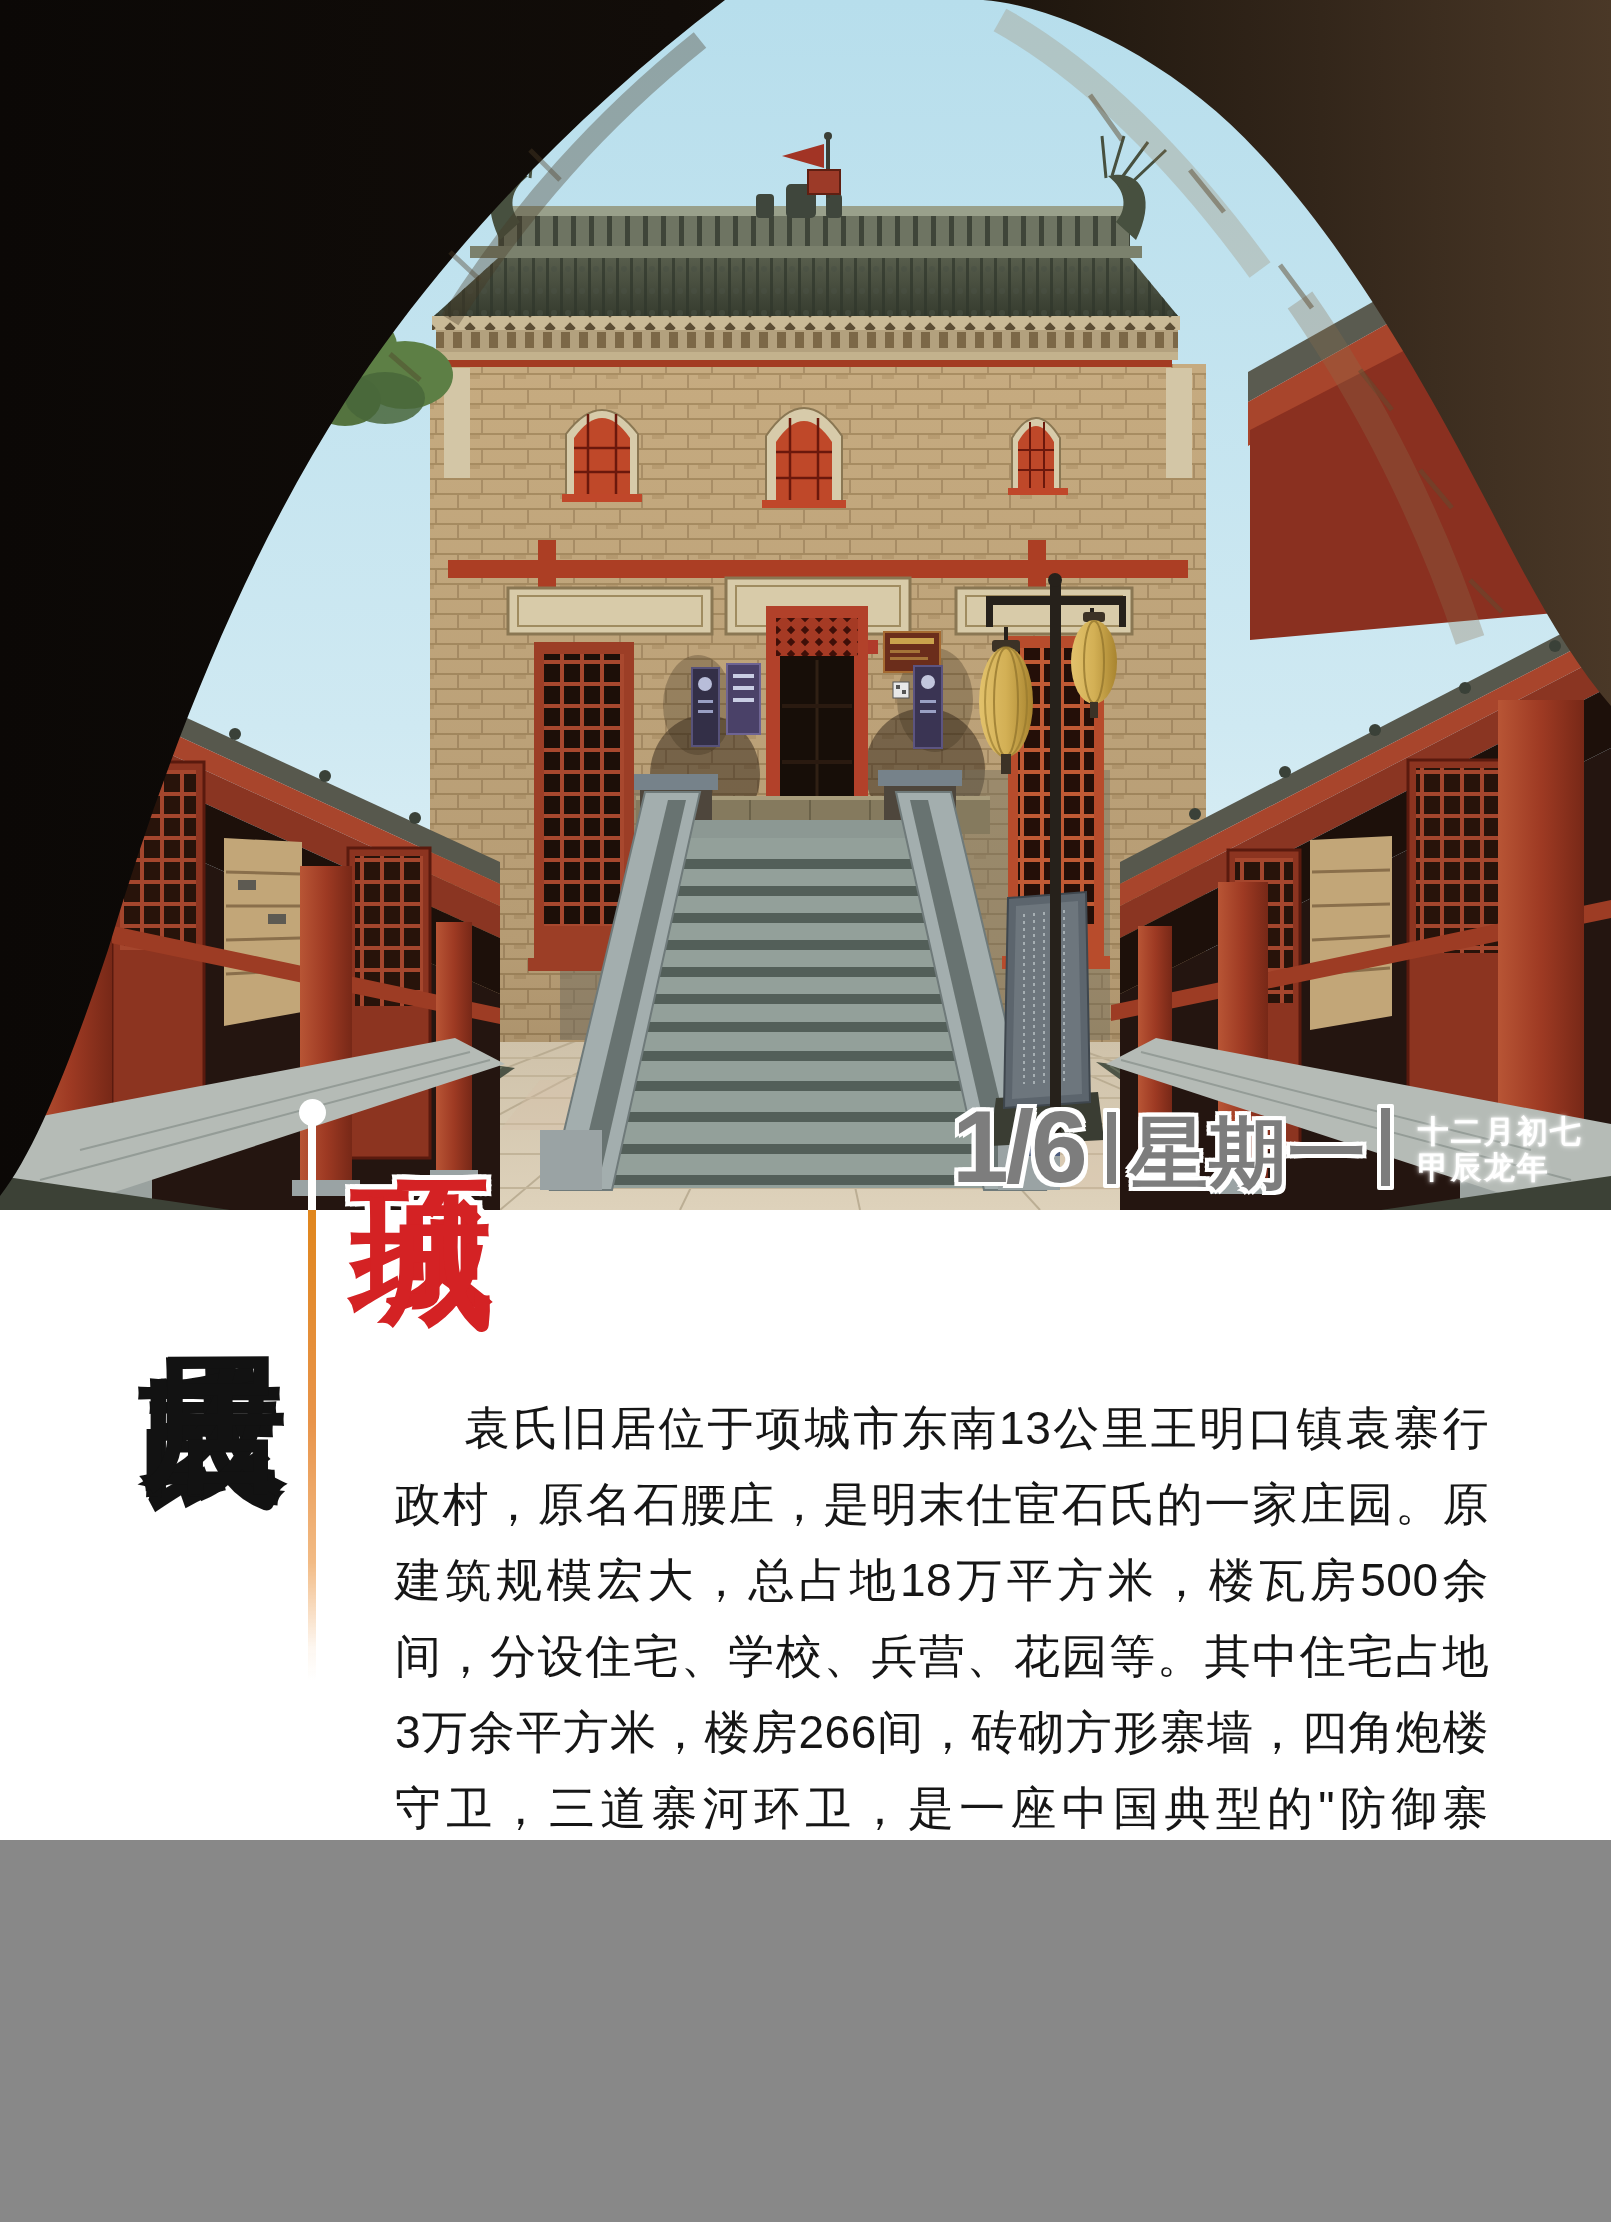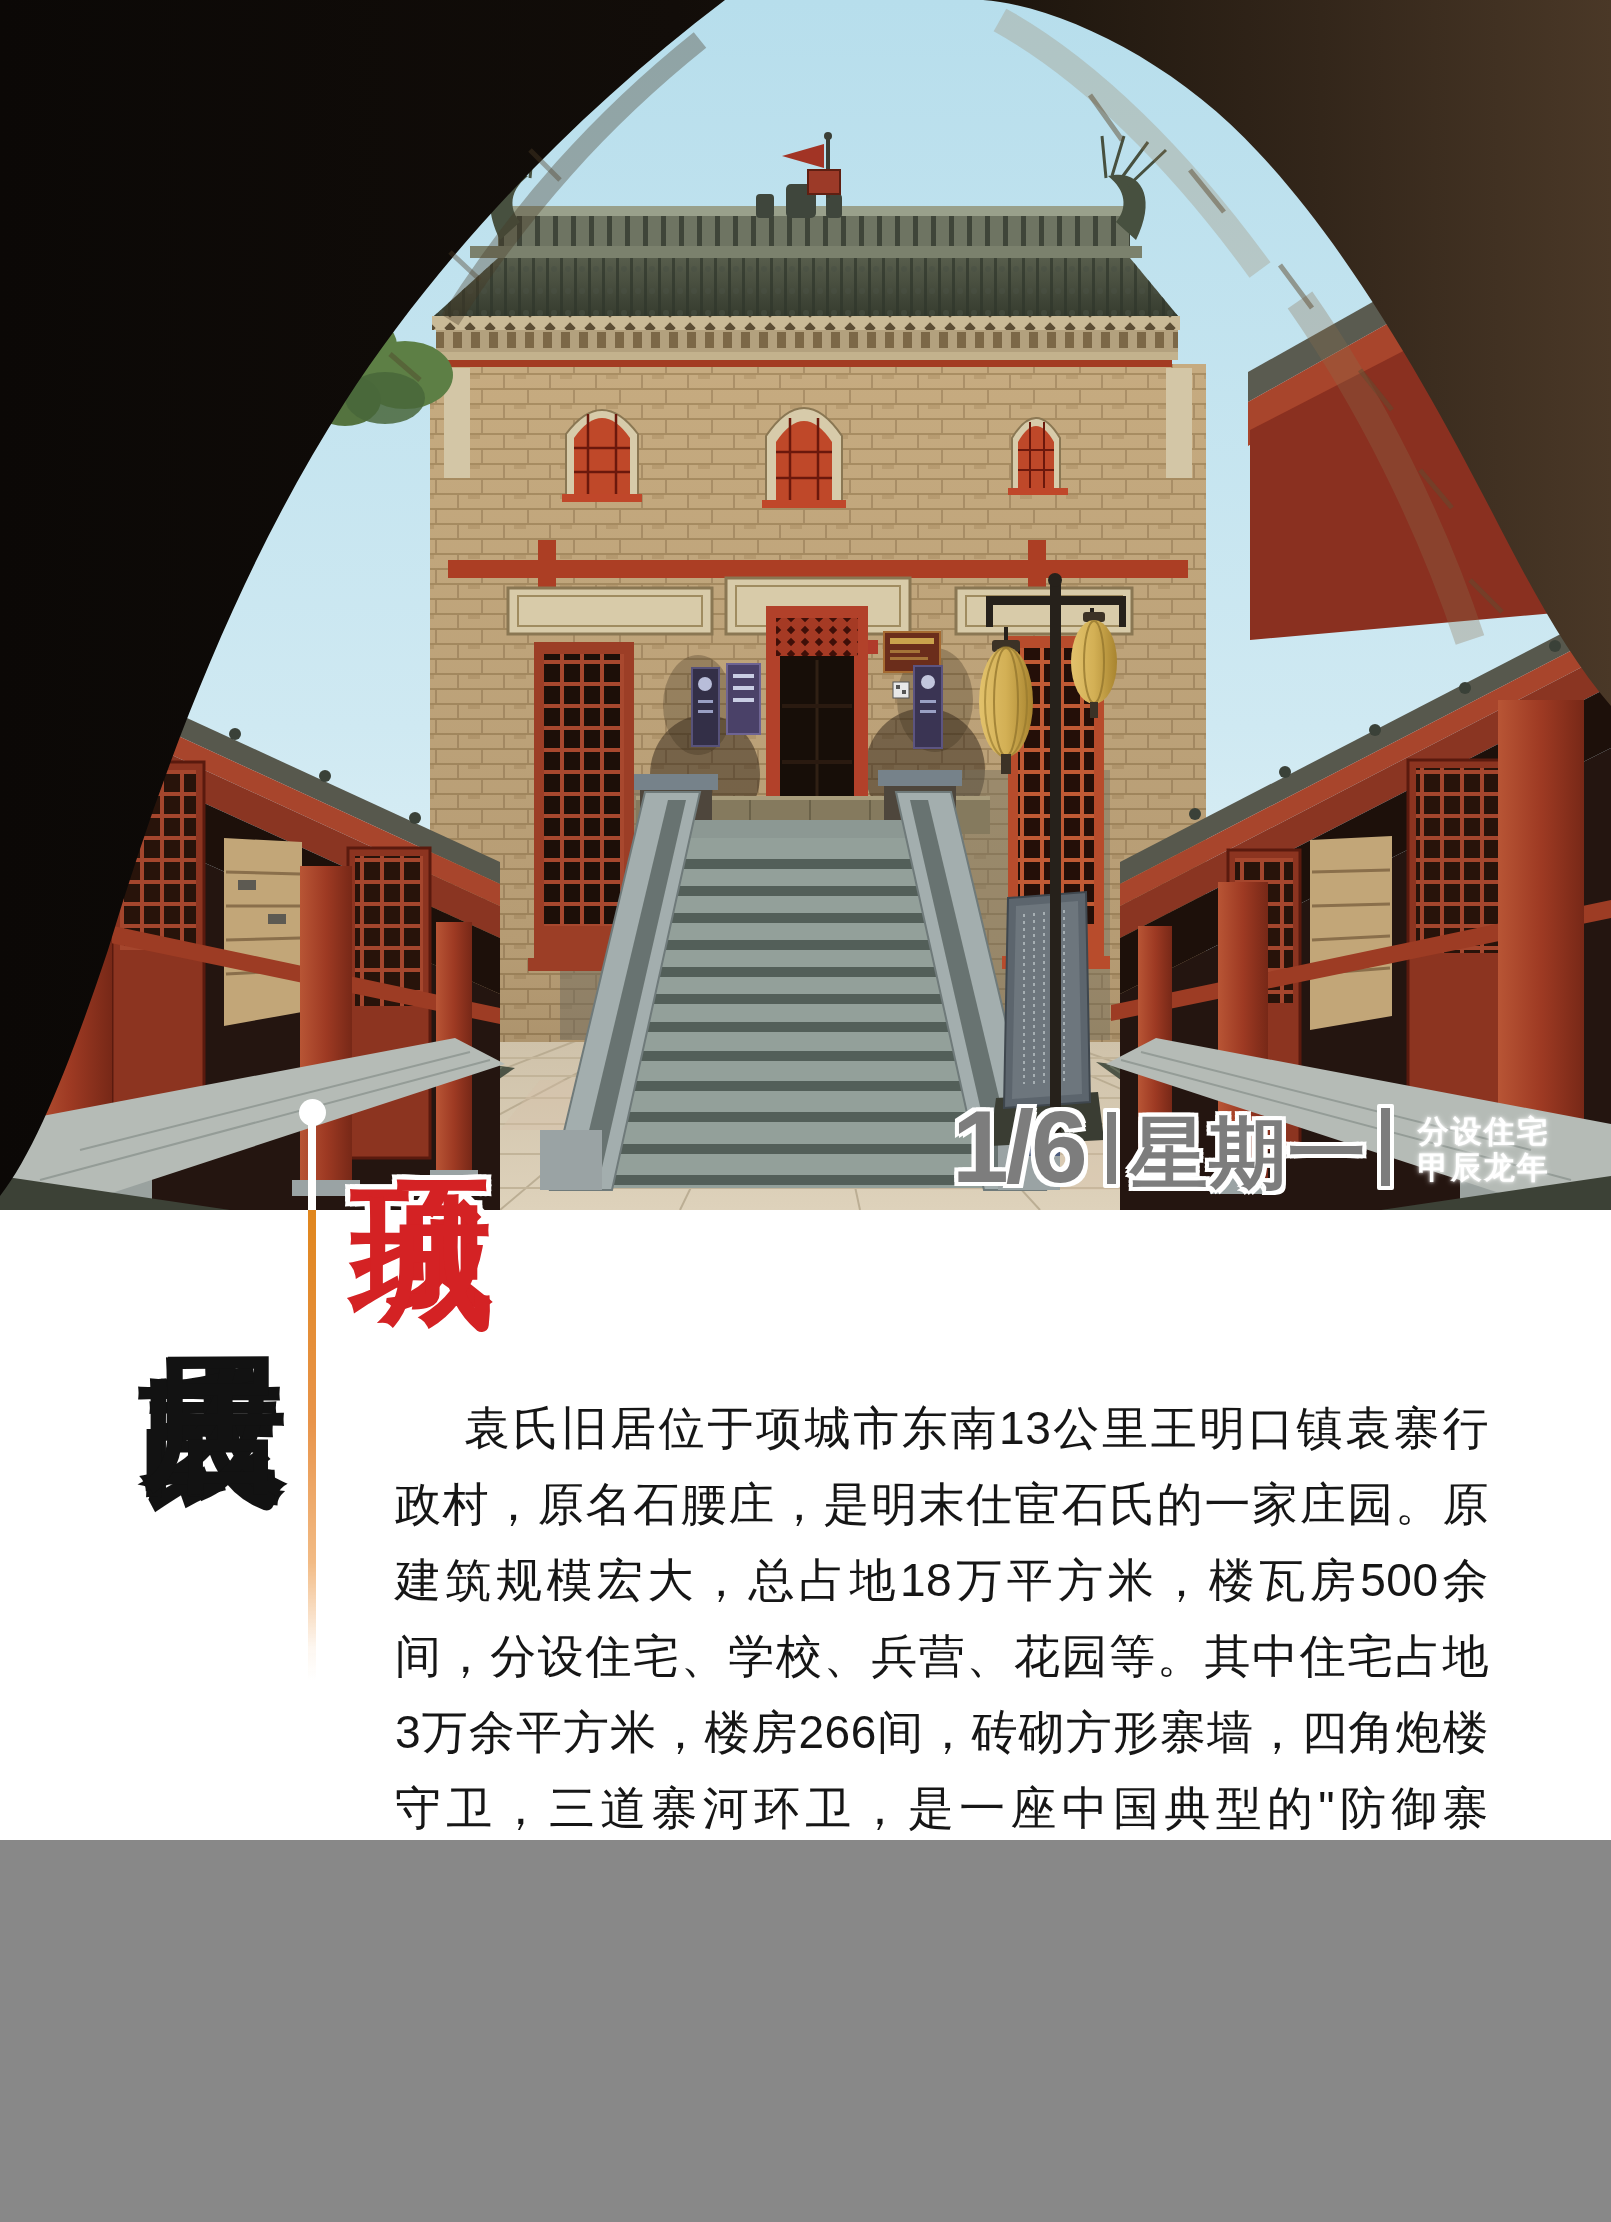--- a/index.html
+++ b/index.html
@@ -424,21 +424,21 @@
       </g>
     </svg>
   </div>
 
   <div class="date-overlay">
     <span class="d-date ow4">1/6</span>
     <span class="d-bar b1">|</span>
     <span class="d-week ow4">星期一</span>
     <span class="d-bar b2">|</span>
     <span class="d-lunar">
-      <div>分设住宅</div>
+      <div>十二月初七</div>
       <div>甲辰龙年</div>
     </span>
   </div>
 
   <div class="timeline-dot"></div>
   <div class="timeline-line-upper"></div>
   <div class="timeline-line-lower"></div>
 
   <div class="city-title ow5">项城</div>
   <div class="main-title">袁氏故居</div>

